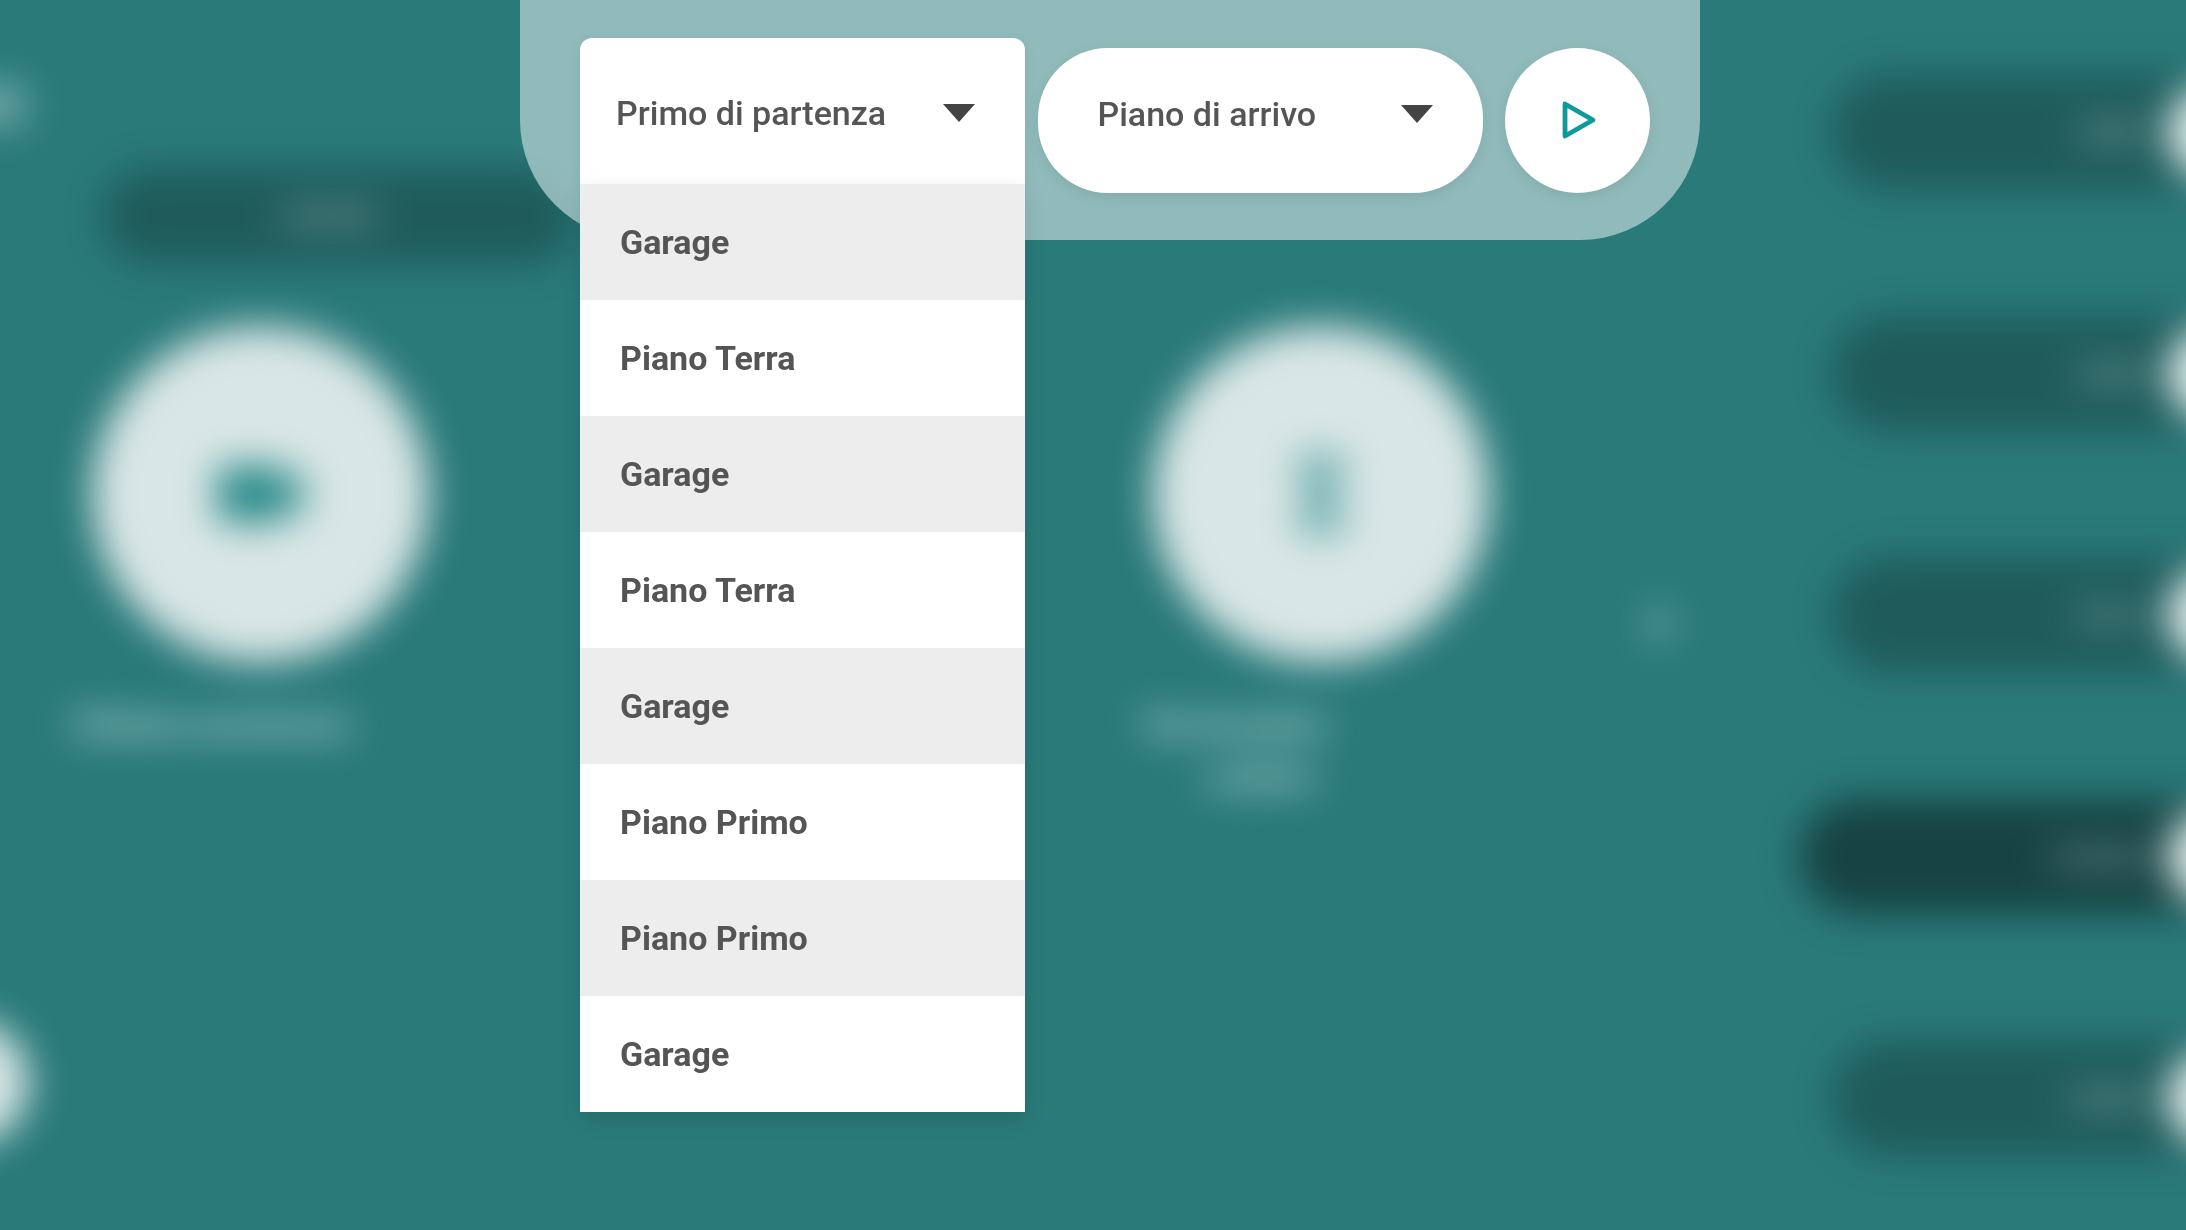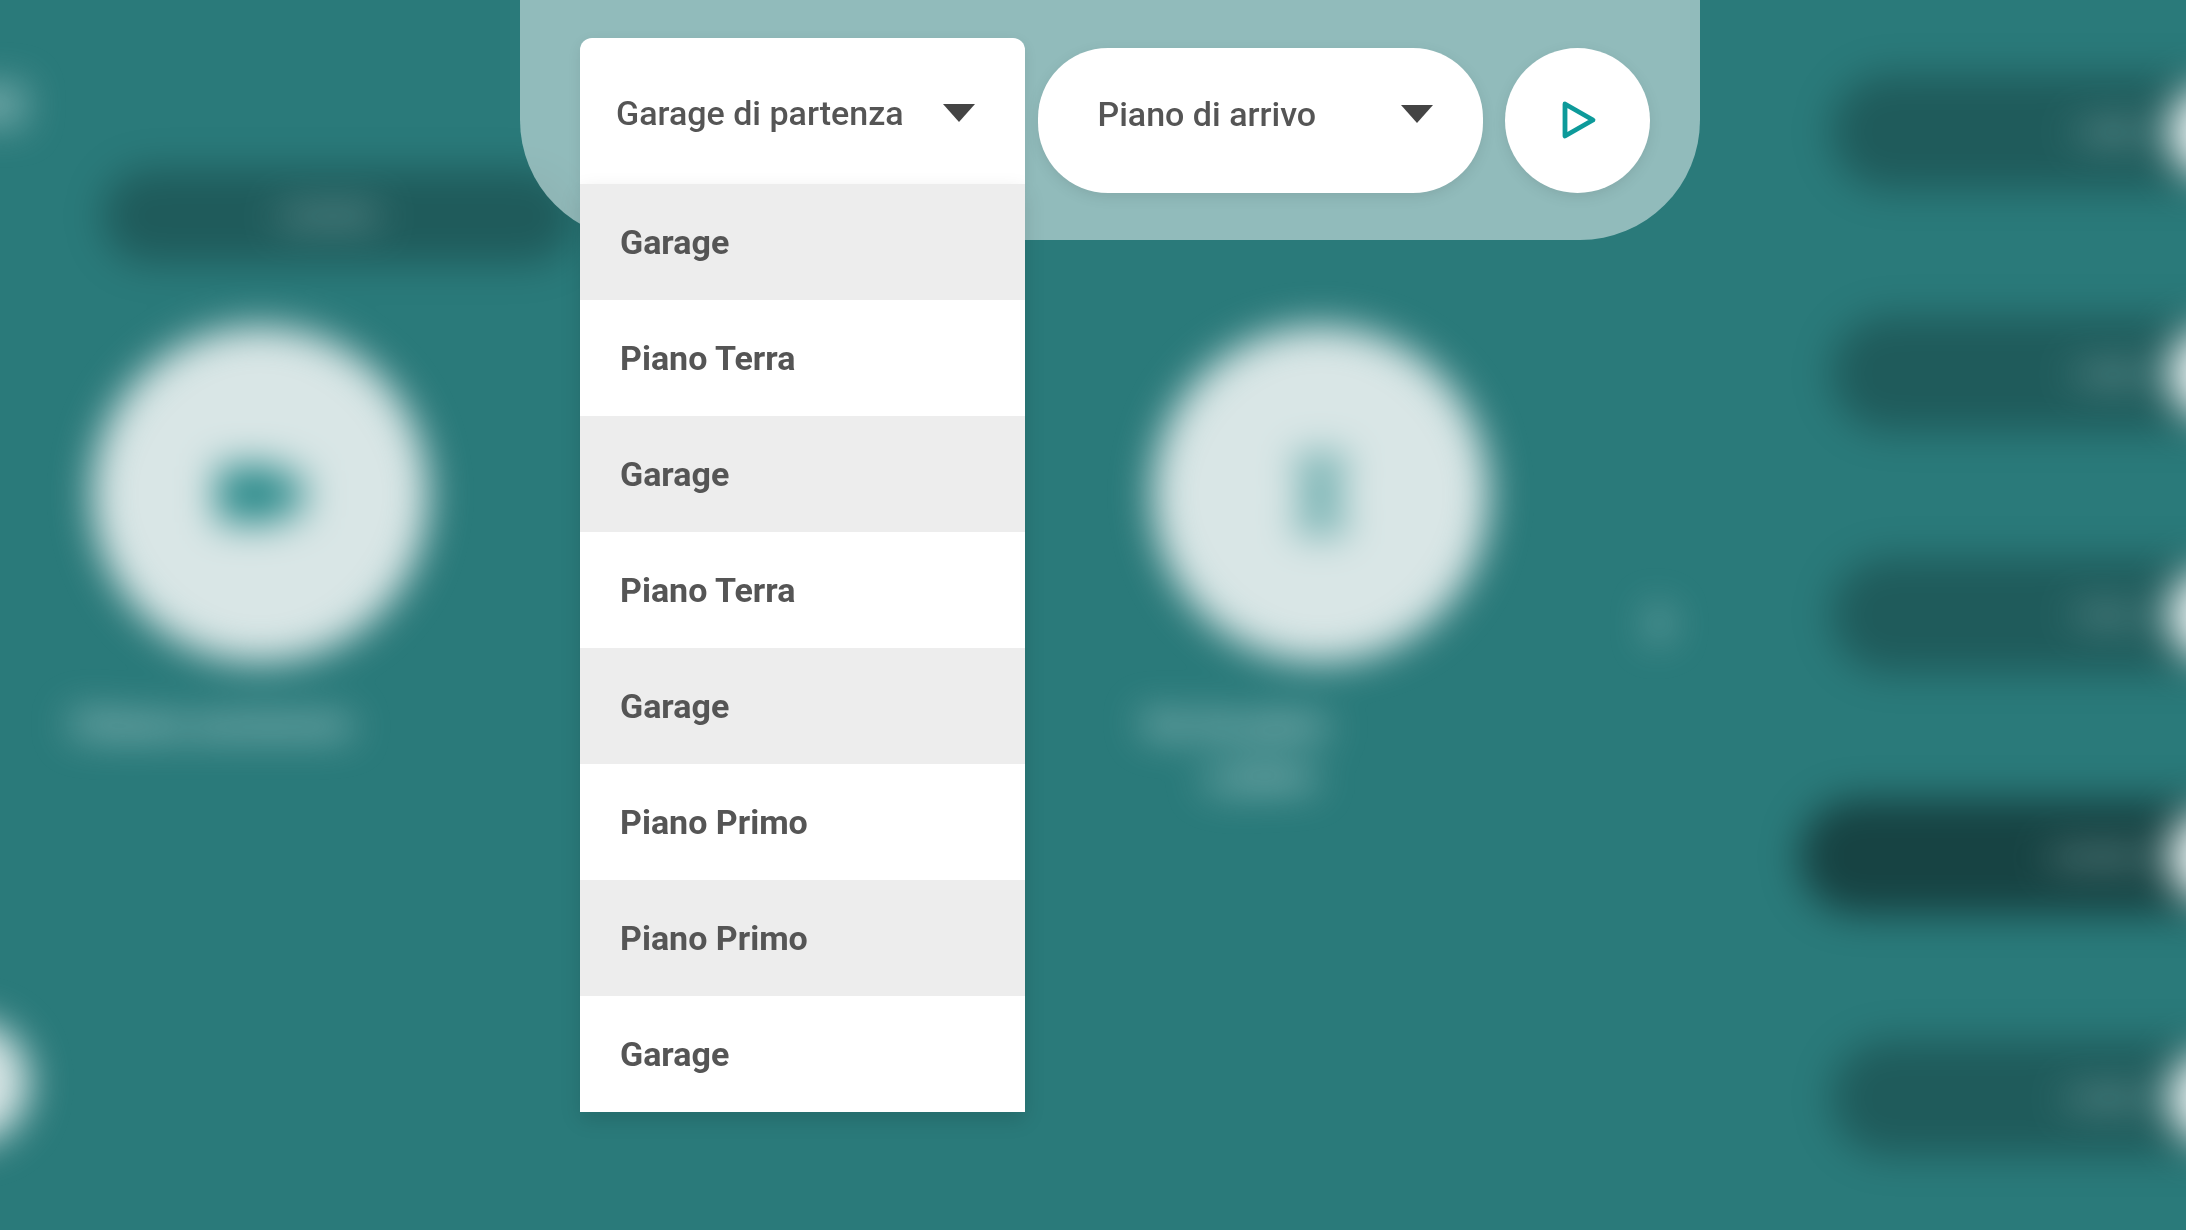--- a/index.html
+++ b/index.html
@@ -223,21 +223,21 @@
     </div>
   </div>
   <div class="play-btn">
     <svg viewBox="0 0 24 24" fill="none" stroke="#0d9a9a" stroke-width="2.4" stroke-linejoin="round" stroke-linecap="round">
       <polygon points="6 4 20 12 6 20 6 4"></polygon>
     </svg>
   </div>
 </div>
 
 <div class="open-toggle-cover">
-  <span class="label">Garage di partenza</span>
+  <span class="label">Primo di partenza</span>
   <div class="caret"></div>
 </div>
 
 <div class="dropdown-list">
   <div class="item">Garage</div>
   <div class="item">Piano Terra</div>
   <div class="item">Garage</div>
   <div class="item">Piano Terra</div>
   <div class="item">Garage</div>
   <div class="item">Piano Primo</div>

